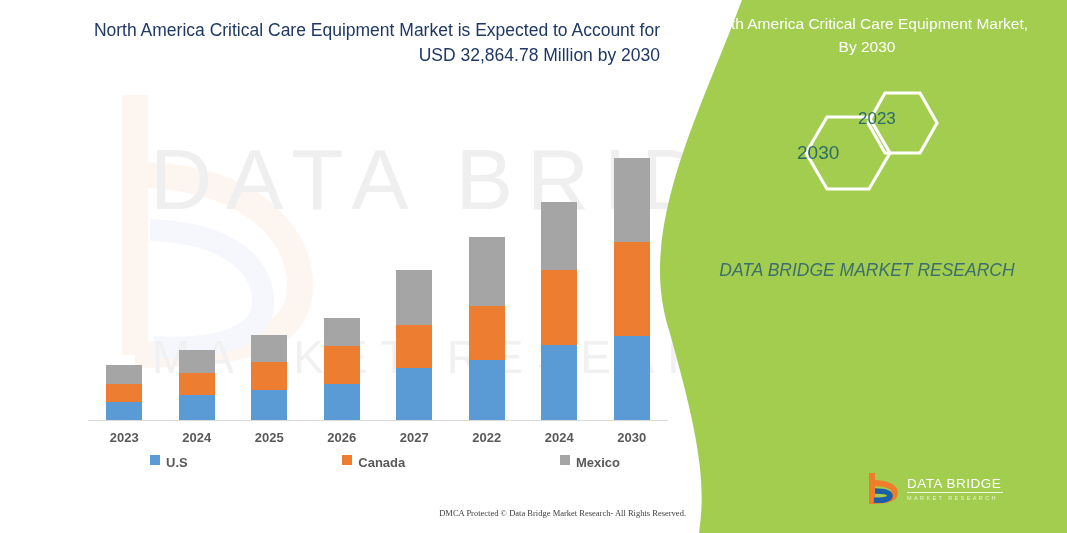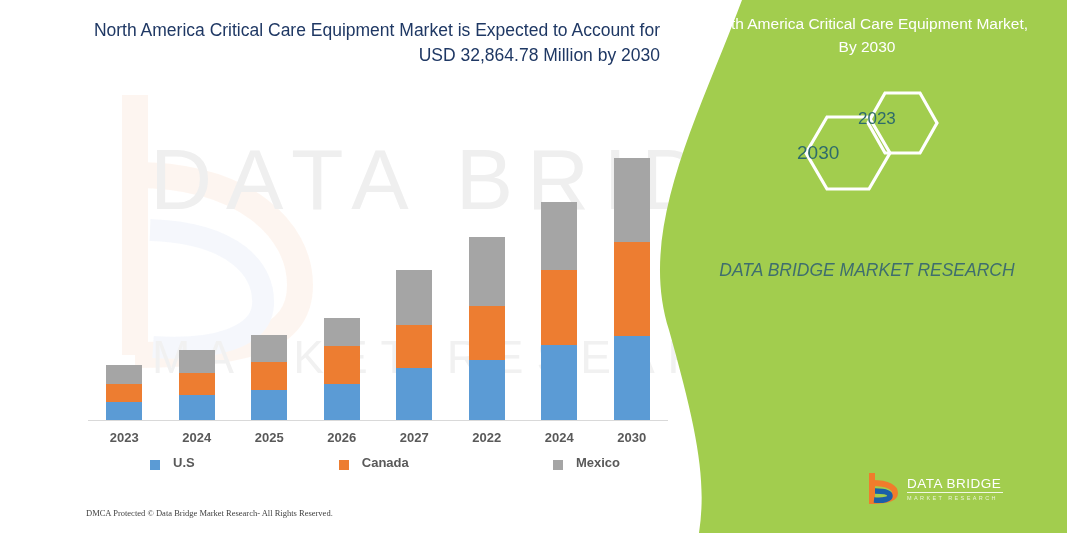--- a/index.html
+++ b/index.html
@@ -65,28 +65,28 @@
     display:flex; justify-content:space-around;
   }
   .x-lab { width:72px; text-align:center; font-size:13px;
            font-weight:bold; color:#595959; }
 
   
   #legend {
     position:absolute; left:150px; top:455px; width:470px;
     display:flex; justify-content:space-between; align-items:center;
   }
-  .legend-item { display:flex; align-items:flex-end; gap:13px; }
+  .legend-item { display:flex; align-items:flex-start; gap:6px; }
   .legend-swatch { width:10px; height:10px; display:inline-block; }
   .legend-label { font-size:13px; font-weight:bold; color:#595959; }
 
   
   #footer {
     position:absolute; left:86px; top:508px; width:600px;
-    display:flex; justify-content:flex-start;
+    display:flex; justify-content:flex-end;
     font-family:"Liberation Serif", serif;
     font-size:8.5px; color:#3f3f3f; z-index:3;
   }
 
   
   #green-panel {
     position:absolute; right:0; top:0; width:420px; height:424px; z-index:1;
   }
   #green-shape { position:absolute; inset:0; }
   #green-title {

